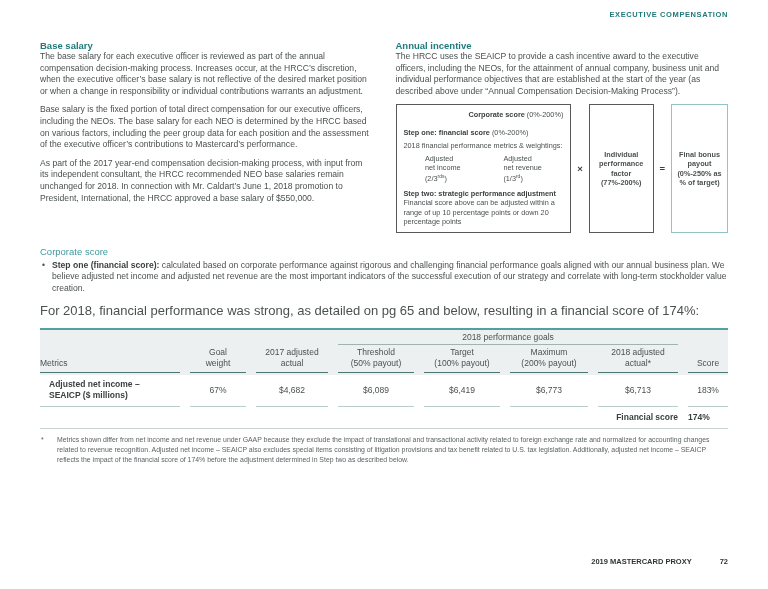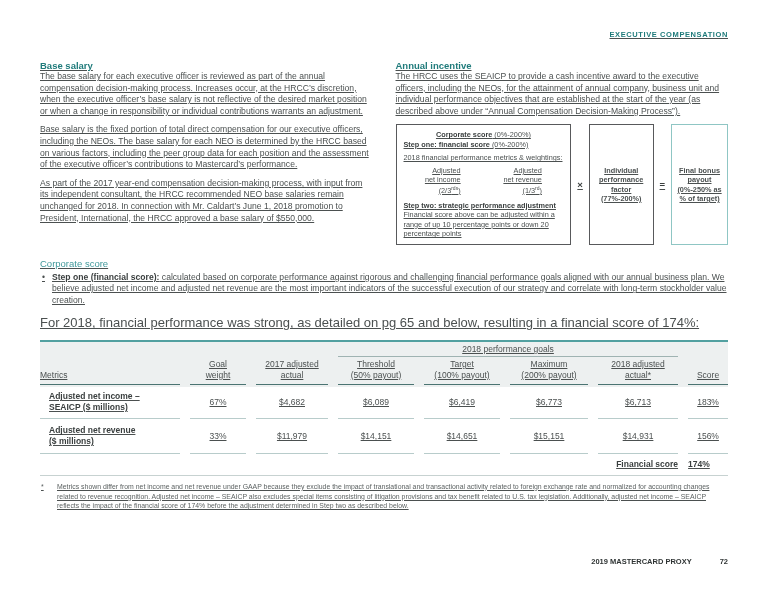--- a/index.html
+++ b/index.html
@@ -3,40 +3,40 @@
 <meta charset="utf-8">
 <style>
   html,body{margin:0;padding:0;background:#ffffff;}
   body{
     width:768px;height:589px;
     font-family:"Liberation Sans",sans-serif;
     color:#4b5050;
     position:relative;
     overflow:hidden;
   }
-  .page{box-sizing:border-box;padding:30px 40px 0 40px;height:100%;position:relative;text-decoration:underline;}
+  .page{box-sizing:border-box;padding:10px 40px 0 40px;height:100%;position:relative;}
 
   .header-label{
     text-align:right;font-size:7.5px;font-weight:bold;color:#1f7b7b;
     letter-spacing:.6px;
   }
 
   
   .columns{display:flex;gap:23px;margin-top:21px;}
   .col{flex:1;min-width:0;}
   .col-heading{color:#1f7b7b;font-weight:bold;font-size:9.5px;margin:0 0 0 0;}
   p.body{font-size:8.6px;line-height:1.35;margin:0 0 7px 0;}
 
   
   .diagram{display:flex;align-items:stretch;margin-top:4px;}
   .dbox{border:1px solid #58595b;box-sizing:border-box;font-size:7.3px;line-height:1.3;background:#fff;}
   .box1{width:186px;min-height:116px;padding:5px 7px;}
-  .box1 .title{text-align:center;margin-bottom:0;}
+  .box1 .title{text-align:right;margin-bottom:8px;}
   .box1 .stepline{margin-bottom:4px;}
-  .metric-pair{display:flex;justify-content:space-around;text-align:right;margin:3px 0 5px 0;}
+  .metric-pair{display:flex;justify-content:space-around;text-align:left;margin:3px 0 5px 0;}
   .metric-pair sup{font-size:5px;}
   .op{align-self:center;font-weight:bold;font-size:9.5px;padding:0 6px;color:#3a3f3f;}
   .box2{width:68px;display:flex;align-items:center;justify-content:center;text-align:center;font-weight:bold;padding:0 5px;}
   .box3{width:60px;border-color:#8fc6c4;display:flex;align-items:center;justify-content:center;text-align:center;font-weight:bold;padding:0 3px;}
   .bold{font-weight:bold;color:#3a3f3f;}
 
   
   .section-heading{color:#41999b;font-size:9.5px;margin:13px 0 3px 0;}
   .intro{font-size:8.6px;line-height:1.35;margin:0 0 5px 0;}
   .bullet{display:flex;font-size:8.6px;line-height:1.35;margin:0 0 8px 0;}
@@ -171,31 +171,20 @@
         <td class="cell metric">Adjusted net income –
 SEAICP ($ millions)</td>
         <td class="cell">67%</td>
         <td class="cell">$4,682</td>
         <td class="cell">$6,089</td>
         <td class="cell">$6,419</td>
         <td class="cell">$6,773</td>
         <td class="cell">$6,713</td>
         <td class="cell">183%</td>
       </tr>
-      <tr>
-        <td class="cell metric">Adjusted net revenue
-($ millions)</td>
-        <td class="cell">33%</td>
-        <td class="cell">$11,979</td>
-        <td class="cell">$14,151</td>
-        <td class="cell">$14,651</td>
-        <td class="cell">$15,151</td>
-        <td class="cell">$14,931</td>
-        <td class="cell">156%</td>
-      </tr>
       <tr class="fs-row">
         <td colspan="6"></td>
         <td class="fs-label">Financial score</td>
         <td class="fs-value">174%</td>
       </tr>
     </tbody>
       </table>
     <div class="bottom-rule"></div>
   </div>
 

